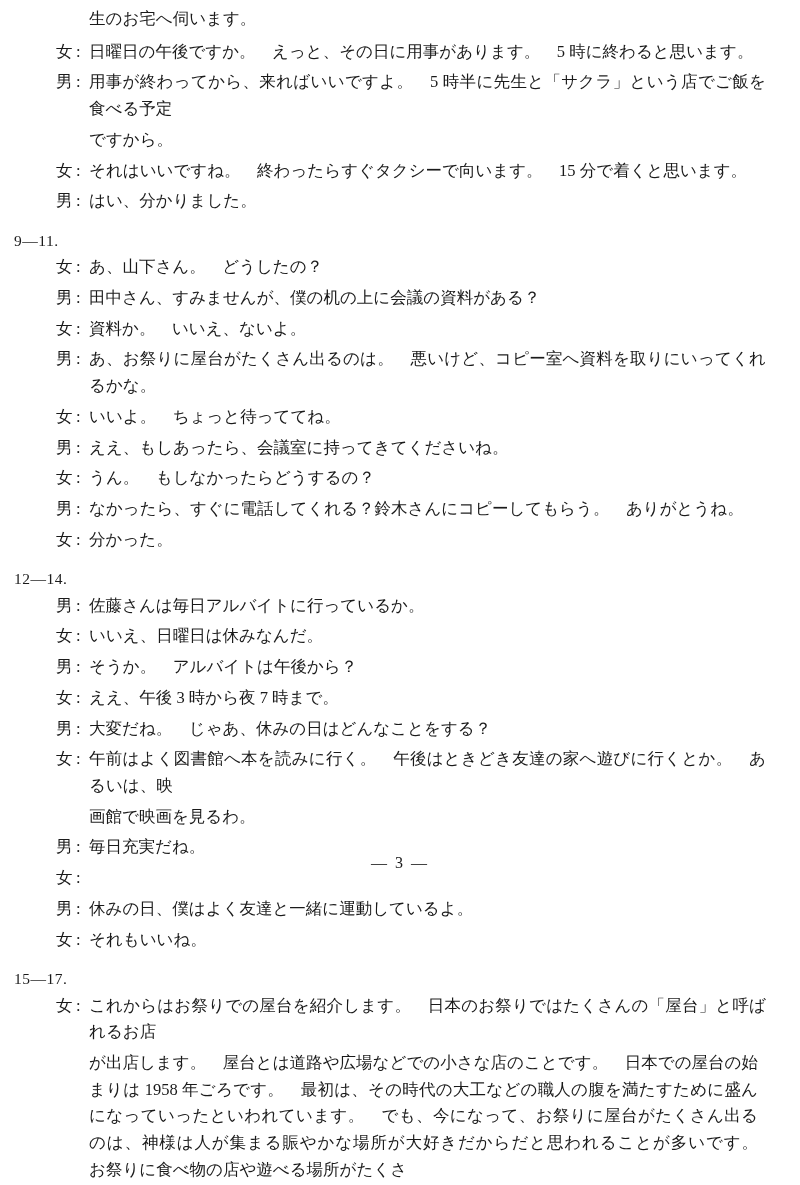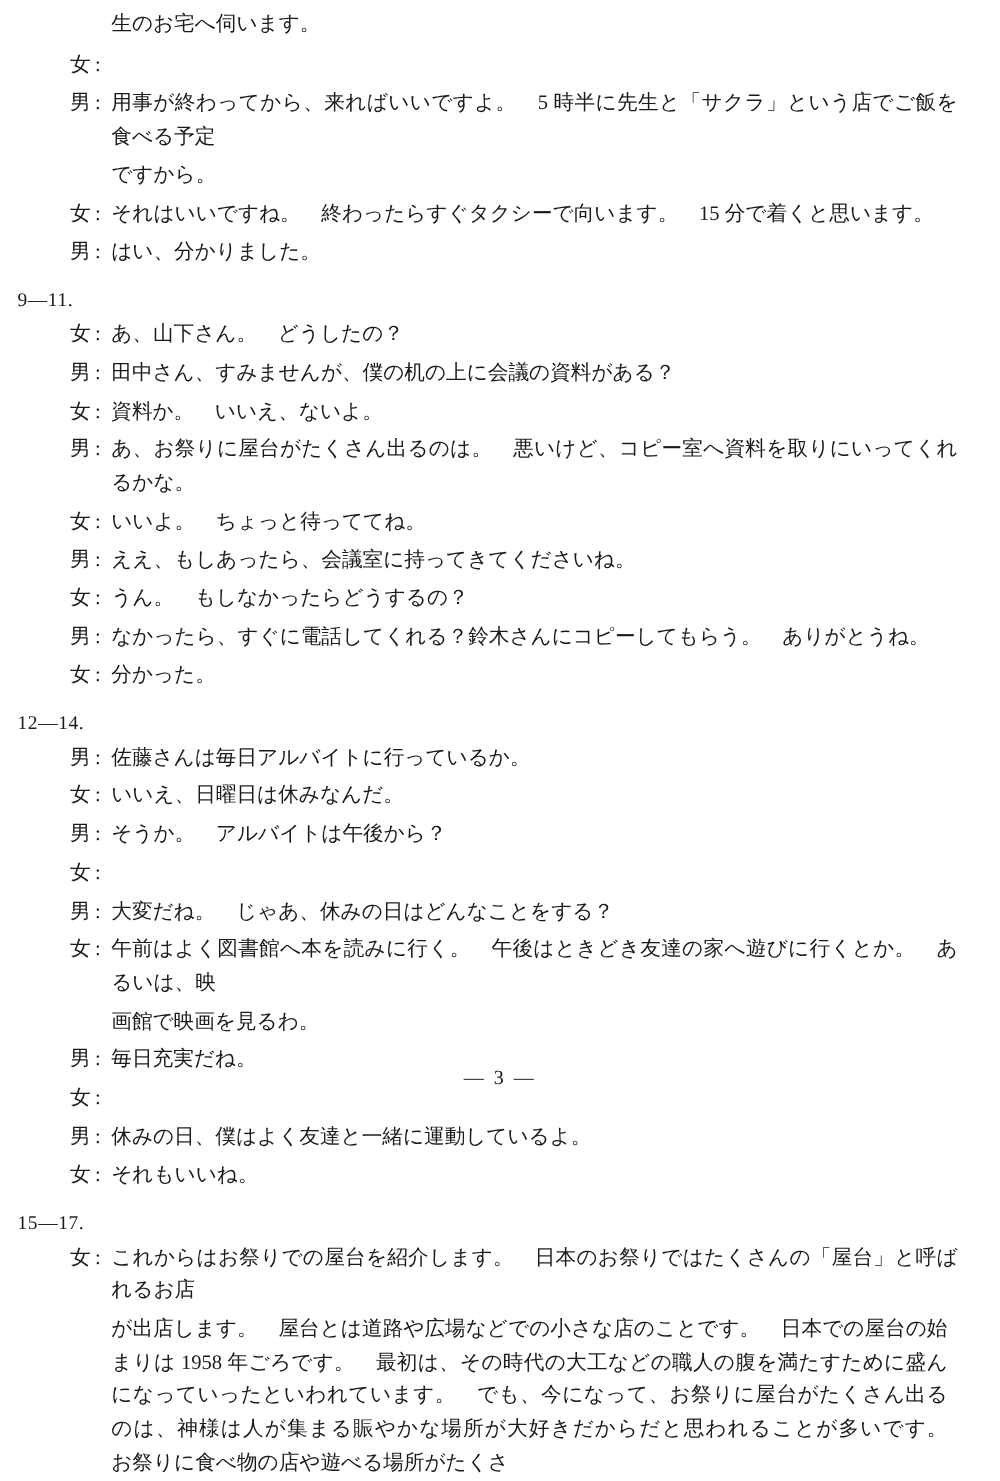--- a/index.html
+++ b/index.html
@@ -87,20 +87,21 @@
 
 <div class="page">
   <div class="content">
 
     <div class="first-line">生のお宅へ伺います。</div>
 
     <div>
       <div class="line">
         <span class="speaker">女</span>
         <span class="colon">:</span>
+        <span class="utt">日曜日の午後ですか。　えっと、その日に用事があります。　5 時に終わると思います。</span>
       </div>
       <div class="line">
         <span class="speaker">男</span>
         <span class="colon">:</span>
         <span class="utt">用事が終わってから、来ればいいですよ。　5 時半に先生と「サクラ」という店でご飯を食べる予定</span>
       </div>
       <div class="cont">ですから。</div>
       <div class="line">
         <span class="speaker">女</span>
         <span class="colon">:</span>
@@ -175,20 +176,21 @@
         <span class="utt">いいえ、日曜日は休みなんだ。</span>
       </div>
       <div class="line">
         <span class="speaker">男</span>
         <span class="colon">:</span>
         <span class="utt">そうか。　アルバイトは午後から？</span>
       </div>
       <div class="line">
         <span class="speaker">女</span>
         <span class="colon">:</span>
+        <span class="utt">ええ、午後 3 時から夜 7 時まで。</span>
       </div>
       <div class="line">
         <span class="speaker">男</span>
         <span class="colon">:</span>
         <span class="utt">大変だね。　じゃあ、休みの日はどんなことをする？</span>
       </div>
       <div class="line">
         <span class="speaker">女</span>
         <span class="colon">:</span>
         <span class="utt">午前はよく図書館へ本を読みに行く。　午後はときどき友達の家へ遊びに行くとか。　あるいは、映</span>

